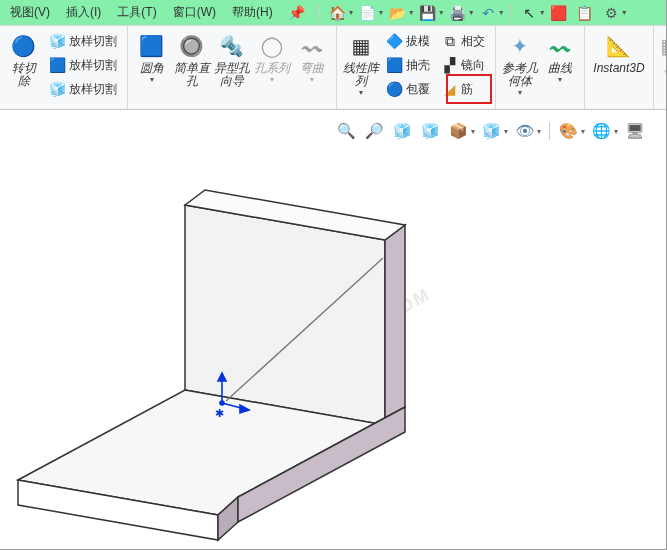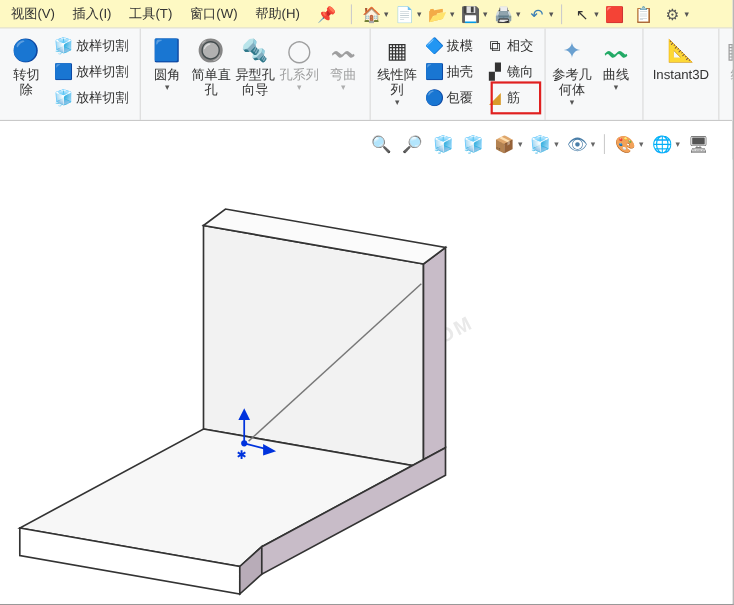--- a/index.html
+++ b/index.html
@@ -14,21 +14,21 @@
     border: 1px solid #999;
     border-top: none;
     border-left: none;
   }
   .menubar {
     display: flex;
     align-items: center;
     height: 26px;
     padding: 0 4px;
     border-bottom: 1px solid #d5d5d5;
-    background: #fef9c3;
+    background: #86efac;
     gap: 4px;
   }
   .menubar .menu-item {
     padding: 2px 6px;
     color: #333;
     cursor: pointer;
   }
   .menubar .pin { color:#2a7ab0; padding:0 6px; font-size:14px;}
   .menubar .qbtn {
     width: 22px; height: 20px; display:flex;align-items:center;justify-content:center;
@@ -55,21 +55,21 @@
     display:flex;align-items:center;gap:3px;
     height:22px;padding:0 4px;cursor:pointer;
     color:#333;font-size:12px;white-space:nowrap;
   }
   .rg-small .ic { width:16px;height:16px;display:flex;align-items:center;justify-content:center;font-size:14px;}
   .rg-big {
     display:flex;flex-direction:column;align-items:center;justify-content:flex-start;
     width:40px;padding:2px 2px;cursor:pointer;color:#333;font-size:12px;
   }
   .rg-big .ic { width:28px;height:28px;display:flex;align-items:center;justify-content:center;font-size:20px;}
-  .rg-big .lbl { text-align:center;line-height:13px;margin-top:2px;}
+  .rg-big .lbl { text-align:center;line-height:13px;margin-top:2px;font-style:italic;}
   .rg-big .dd { font-size:8px;color:#555;}
   .disabled { opacity:0.45; filter:grayscale(80%);}
   .highlight-box {
     position:absolute;
     border:2px solid #e02020;
     left:446px; top:74px; width:46px; height:30px;
     z-index:5;
   }
 
   .viewbar {

